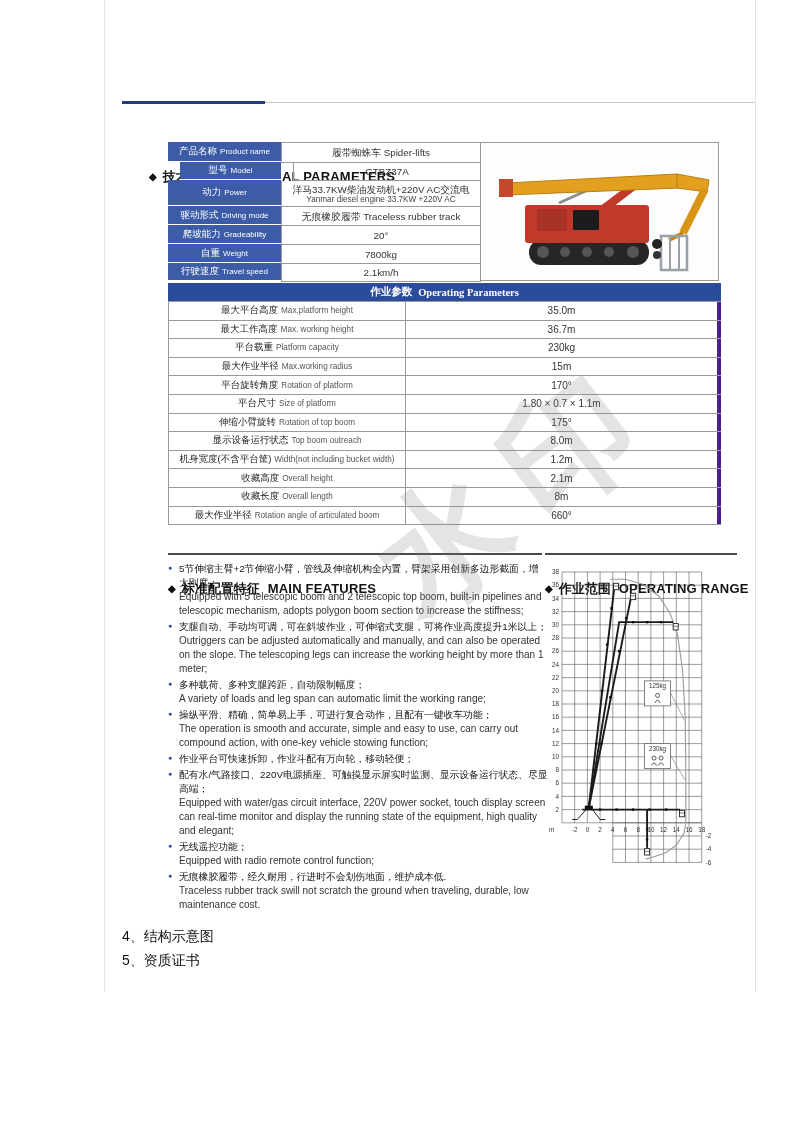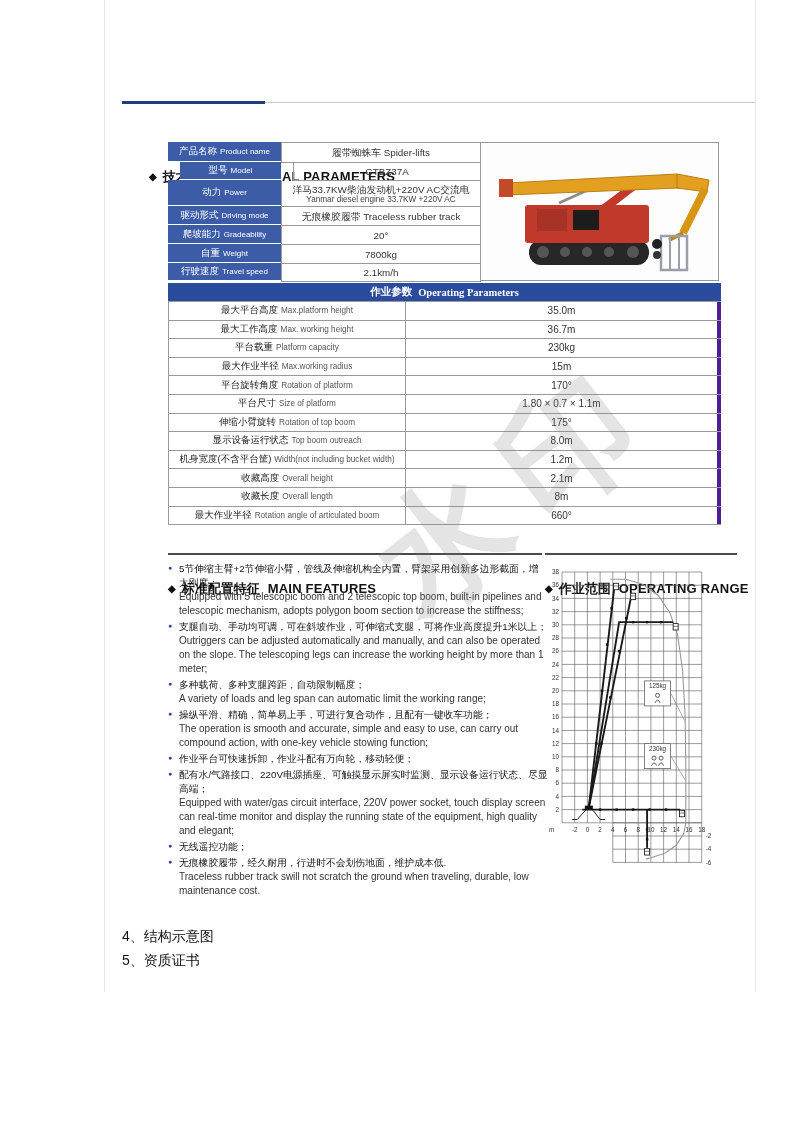--- a/index.html
+++ b/index.html
@@ -325,20 +325,21 @@
         <div class="cn">作业平台可快速拆卸，作业斗配有万向轮，移动轻便；</div>
       </div>
 
       <div class="feat">
         <div class="cn">配有水/气路接口、220V电源插座、可触摸显示屏实时监测、显示设备运行状态、尽显高端；</div>
         <div class="en">Equipped with water/gas circuit interface, 220V power socket, touch display screen can real-time monitor and display the running state of the equipment, high quality and elegant;</div>
       </div>
 
       <div class="feat">
         <div class="cn">无线遥控功能；</div>
+        <div class="en">Equipped with radio remote control function;</div>
       </div>
 
       <div class="feat">
         <div class="cn">无痕橡胶履带，经久耐用，行进时不会划伤地面，维护成本低.</div>
         <div class="en">Traceless rubber track swill not scratch the ground when traveling, durable, low maintenance cost.</div>
       </div>
 
   </div>
 
   <div class="sec-title" style="left:545px;top:533px;">

